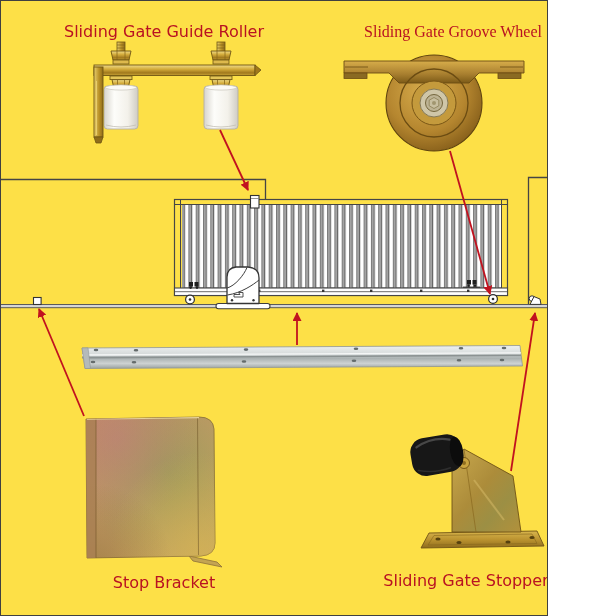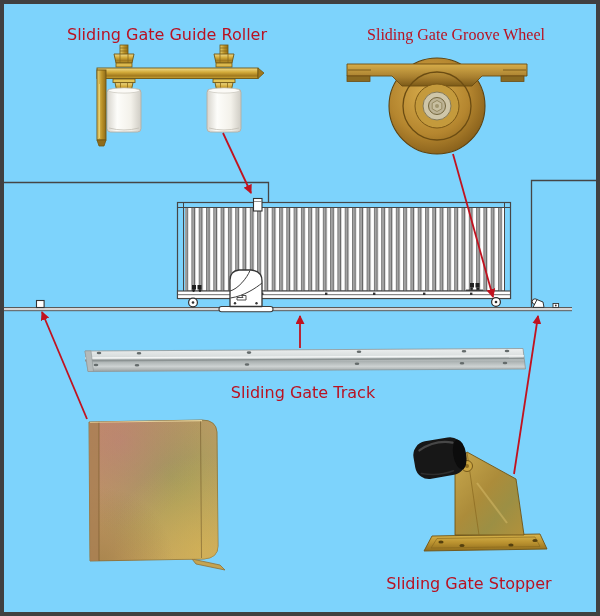--- a/index.html
+++ b/index.html
@@ -1,20 +1,20 @@
 <!DOCTYPE html>
 <html style="--label_red: #b91222; --arrow_red: #c1121f; --line_dark: #454545; --brass_light: #e6c95f; --brass_dark: #8f6c1a; --bronze: #a87f2f; --track_gray: #c7cbcb; --rubber_black: #171717; --zinc_gold: #c29160;"><head>
 <meta charset="utf-8">
 <style>
   html,body{margin:0;padding:0;background:#ffffff;}
   .screen{
     position:relative;
-    width:600px;height:616px;
-    background:#7dd3fc;
-    border:4px solid #404040;
+    width:548px;height:616px;
+    background:#fde047;
+    border:1px solid #404040;
     box-sizing:border-box;
     overflow:hidden;
     font-family:"DejaVu Sans", sans-serif;
   }
   .part-label{
     position:absolute;
     transform:translateX(-50%);
     white-space:nowrap;
     font-size:16px;
     line-height:20px;
@@ -308,16 +308,16 @@
     </defs>
     <line class="arrow-line" x1="219" y1="129" x2="247" y2="189" marker-end="url(#arrw)"></line>
     <line class="arrow-line" x1="449" y1="150" x2="489" y2="293" marker-end="url(#arrw)"></line>
     <line class="arrow-line" x1="296" y1="344" x2="296" y2="312" marker-end="url(#arrw)"></line>
     <line class="arrow-line" x1="83" y1="415" x2="38" y2="308" marker-end="url(#arrw)"></line>
     <line class="arrow-line" x1="510" y1="470" x2="534" y2="312" marker-end="url(#arrw)"></line>
   </svg>
 
   <div class="part-label" style="left:163px;top:21px;">Sliding Gate Guide Roller</div>
   <div class="part-label" style="left:452px;top:21px;font-family:Liberation Serif, serif;">Sliding Gate Groove Wheel</div>
-  <div class="part-label" style="left:299px;top:379px;">Sliding Gate Track</div>
+  <div class="part-label" style="left:163px;top:572px;">Stop Bracket</div>
   <div class="part-label" style="left:465px;top:570px;text-align:center;">Sliding Gate Stopper</div>
 
 </div>
 
 </body></html>

